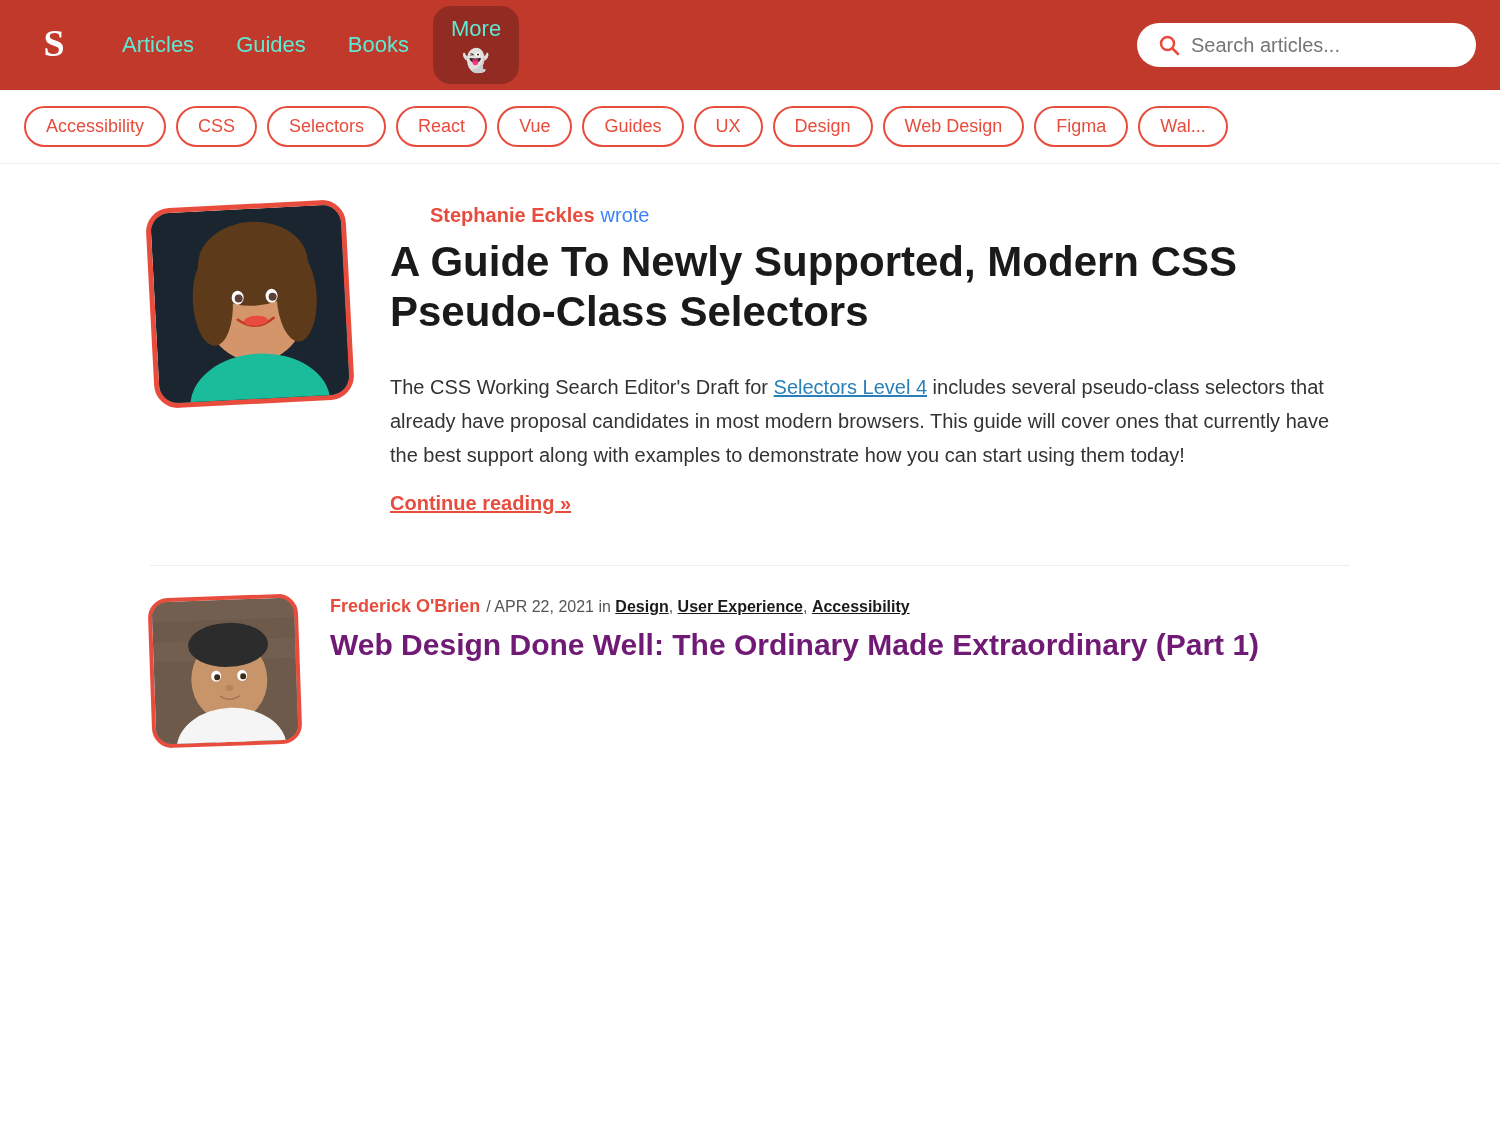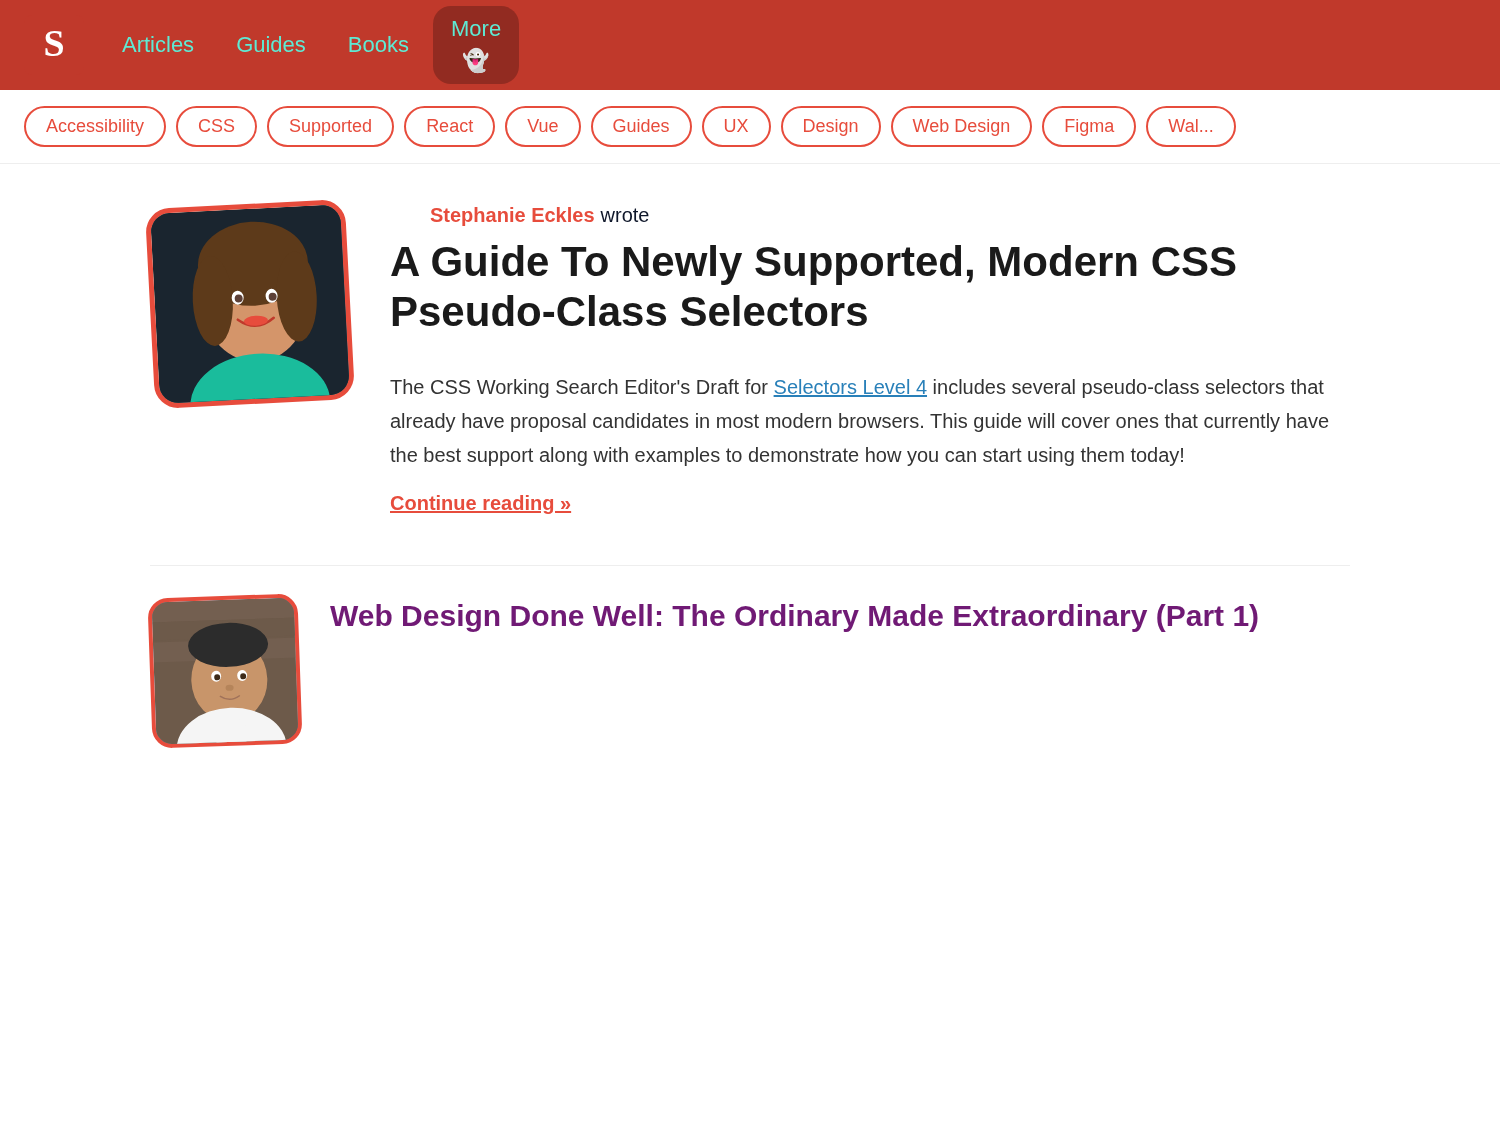--- a/index.html
+++ b/index.html
@@ -142,21 +142,21 @@
     }
     .article-author-name {
       color: #e74c3c;
       font-size: 20px;
       font-weight: 600;
       text-decoration: none;
       cursor: pointer;
       margin-left: 40px;
     }
     .article-author-wrote {
-      color: #0f172a;
+      color: #3b82f6;
       font-size: 20px;
     }
     .article-title {
       font-size: 42px;
       font-weight: 800;
       color: #1a1a1a;
       line-height: 1.2;
       margin-bottom: 32px;
     }
     .article-meta {
@@ -257,26 +257,33 @@
   <div class="nav-links">
     <a class="nav-link">Articles</a>
     <a class="nav-link">Guides</a>
     <a class="nav-link">Books</a>
     <a class="nav-link nav-link-more">
       <span>More</span>
       <span class="ghost-icon">👻</span>
     </a>
   </div>
 
+  <div class="search-container">
+    <svg class="search-icon-svg" width="24" height="24" viewBox="0 0 24 24" fill="none">
+      <circle cx="10.5" cy="10.5" r="6.5" stroke="#e74c3c" stroke-width="2.5"></circle>
+      <line x1="15.5" y1="15.5" x2="21" y2="21" stroke="#e74c3c" stroke-width="2.5" stroke-linecap="round"></line>
+    </svg>
+    <input class="search-input" type="text" placeholder="Search articles..." style="">
+  </div>
 </nav>
 
 <div class="tags-bar">
   <a class="tag-pill">Accessibility</a>
   <a class="tag-pill">CSS</a>
-  <a class="tag-pill">Supported</a>
+  <a class="tag-pill">Selectors</a>
   <a class="tag-pill">React</a>
   <a class="tag-pill">Vue</a>
   <a class="tag-pill">Guides</a>
   <a class="tag-pill">UX</a>
   <a class="tag-pill">Design</a>
   <a class="tag-pill">Web Design</a>
   <a class="tag-pill">Figma</a>
   <a class="tag-pill">Wal...</a>
 </div>
 
@@ -345,17 +352,27 @@
         <circle cx="63" cy="77" r="3" fill="#3d2b1a"></circle>
         <circle cx="89" cy="77" r="3" fill="#3d2b1a"></circle>
 
         <ellipse cx="75" cy="88" rx="4" ry="3" fill="#b5845a"></ellipse>
 
         <path d="M65 96 Q75 103 85 96" stroke="#a0725a" stroke-width="1.5" fill="none"></path>
       </svg>
     </div>
 
     <div class="article-info-sm">
+      <div class="article-author-line-sm">
+        <a class="article-author-name-sm">Frederick O'Brien</a>
+        <span class="article-meta-sm">
+          / <span>APR 22, 2021</span>
+          <span> in </span>
+          <a href="#">Design</a>,
+          <a href="#">User Experience</a>,
+          <a href="#">Accessibility</a>
+        </span>
+      </div>
       <h2 class="article-title-sm">Web Design Done Well: The Ordinary Made Extraordinary (Part 1)</h2>
     </div>
   </div>
 
 </div>
 
 </body></html>

